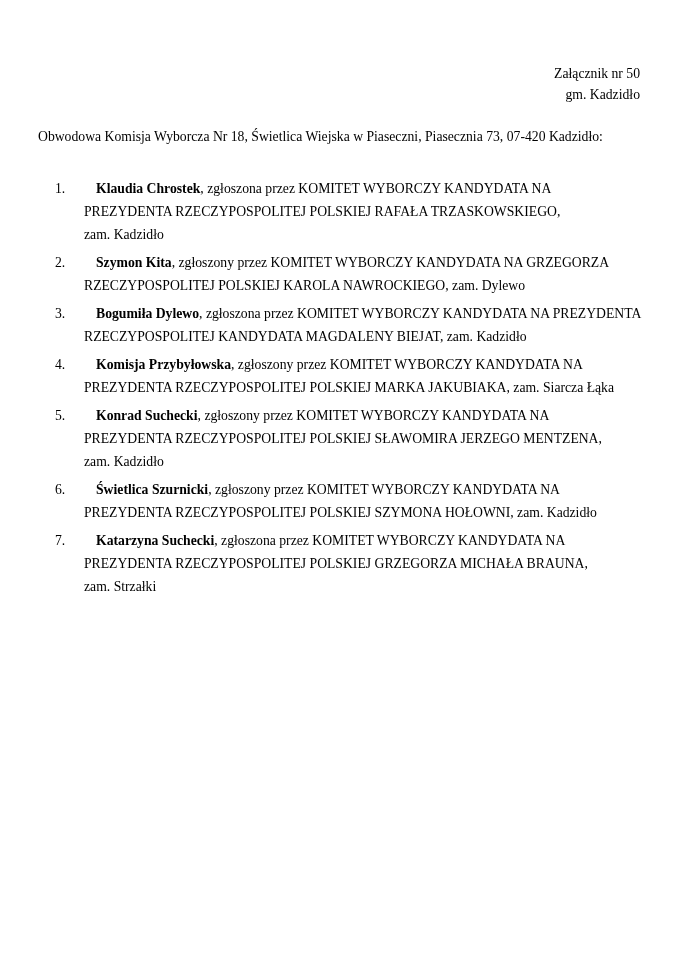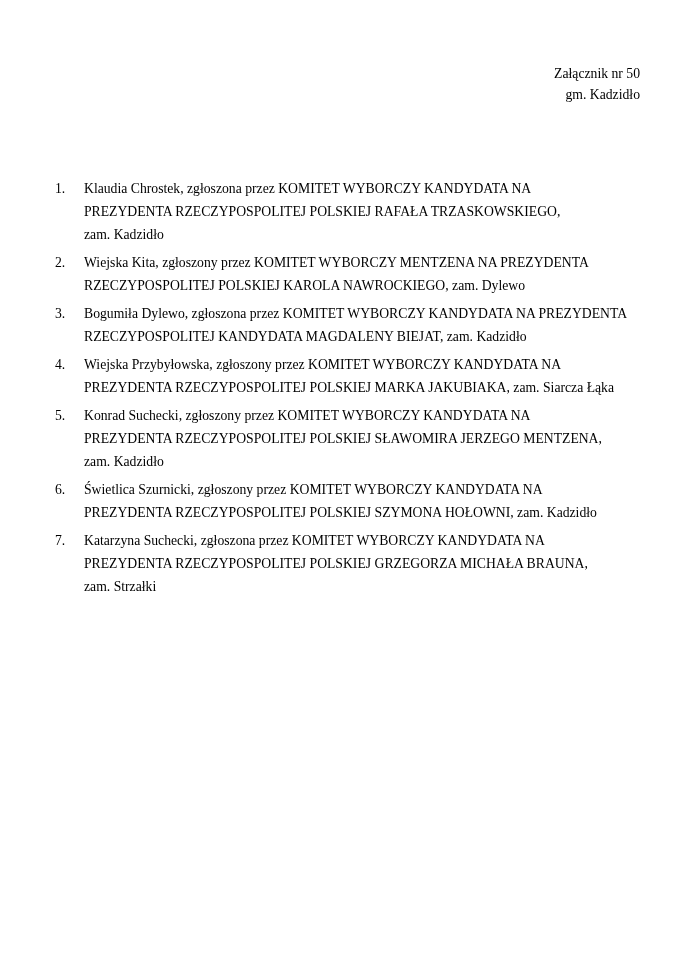--- a/index.html
+++ b/index.html
@@ -48,60 +48,62 @@
     line-height: 23px;
   }
   .member .num {
     flex: 0 0 29px;
     width: 29px;
   }
   .member .content {
     flex: 1 1 auto;
   }
   .member .name {
-    font-weight: normal;
+    font-weight: bold;
+    margin-left: 12px;
   }
   .member .details {
     white-space: pre-line;
   }
 </style>
 </head>
 <body>
 
 <div class="page">
 
   <div class="attachment">
     <div>Załącznik nr 50</div>
     <div>gm. Kadzidło</div>
   </div>
 
+  <p class="commission-header">Obwodowa Komisja Wyborcza Nr 18, Świetlica Wiejska w Piaseczni, Piasecznia 73, 07-420 Kadzidło:</p>
 
   <ol class="members" id="member-list">
   <li class="member">
         <span class="num">1.</span>
         <span class="content"><span class="name">Klaudia Chrostek</span><span class="details">, zgłoszona przez KOMITET WYBORCZY KANDYDATA NA
 PREZYDENTA RZECZYPOSPOLITEJ POLSKIEJ RAFAŁA TRZASKOWSKIEGO,
 zam. Kadzidło</span></span>
       </li>
 
   <li class="member">
         <span class="num">2.</span>
-        <span class="content"><span class="name">Wiejska Kita</span><span class="details">, zgłoszony przez KOMITET WYBORCZY MENTZENA NA PREZYDENTA
+        <span class="content"><span class="name">Szymon Kita</span><span class="details">, zgłoszony przez KOMITET WYBORCZY KANDYDATA NA GRZEGORZA
 RZECZYPOSPOLITEJ POLSKIEJ KAROLA NAWROCKIEGO, zam. Dylewo</span></span>
       </li>
 
   <li class="member">
         <span class="num">3.</span>
         <span class="content"><span class="name">Bogumiła Dylewo</span><span class="details">, zgłoszona przez KOMITET WYBORCZY KANDYDATA NA PREZYDENTA
 RZECZYPOSPOLITEJ KANDYDATA MAGDALENY BIEJAT, zam. Kadzidło</span></span>
       </li>
 
   <li class="member">
         <span class="num">4.</span>
-        <span class="content"><span class="name">Wiejska Przybyłowska</span><span class="details">, zgłoszony przez KOMITET WYBORCZY KANDYDATA NA
+        <span class="content"><span class="name">Komisja Przybyłowska</span><span class="details">, zgłoszony przez KOMITET WYBORCZY KANDYDATA NA
 PREZYDENTA RZECZYPOSPOLITEJ POLSKIEJ MARKA JAKUBIAKA, zam. Siarcza Łąka</span></span>
       </li>
 
   <li class="member">
         <span class="num">5.</span>
         <span class="content"><span class="name">Konrad Suchecki</span><span class="details">, zgłoszony przez KOMITET WYBORCZY KANDYDATA NA
 PREZYDENTA RZECZYPOSPOLITEJ POLSKIEJ SŁAWOMIRA JERZEGO MENTZENA,
 zam. Kadzidło</span></span>
       </li>
 

